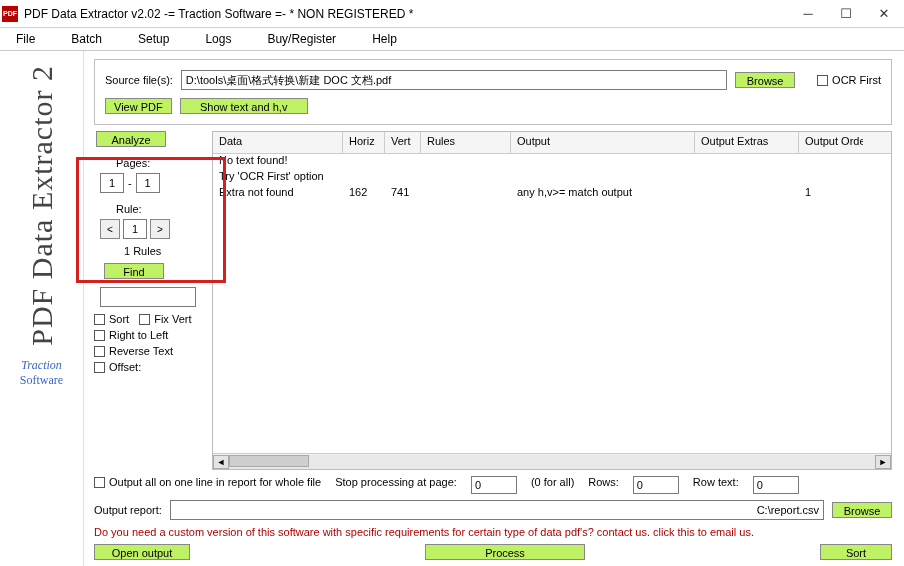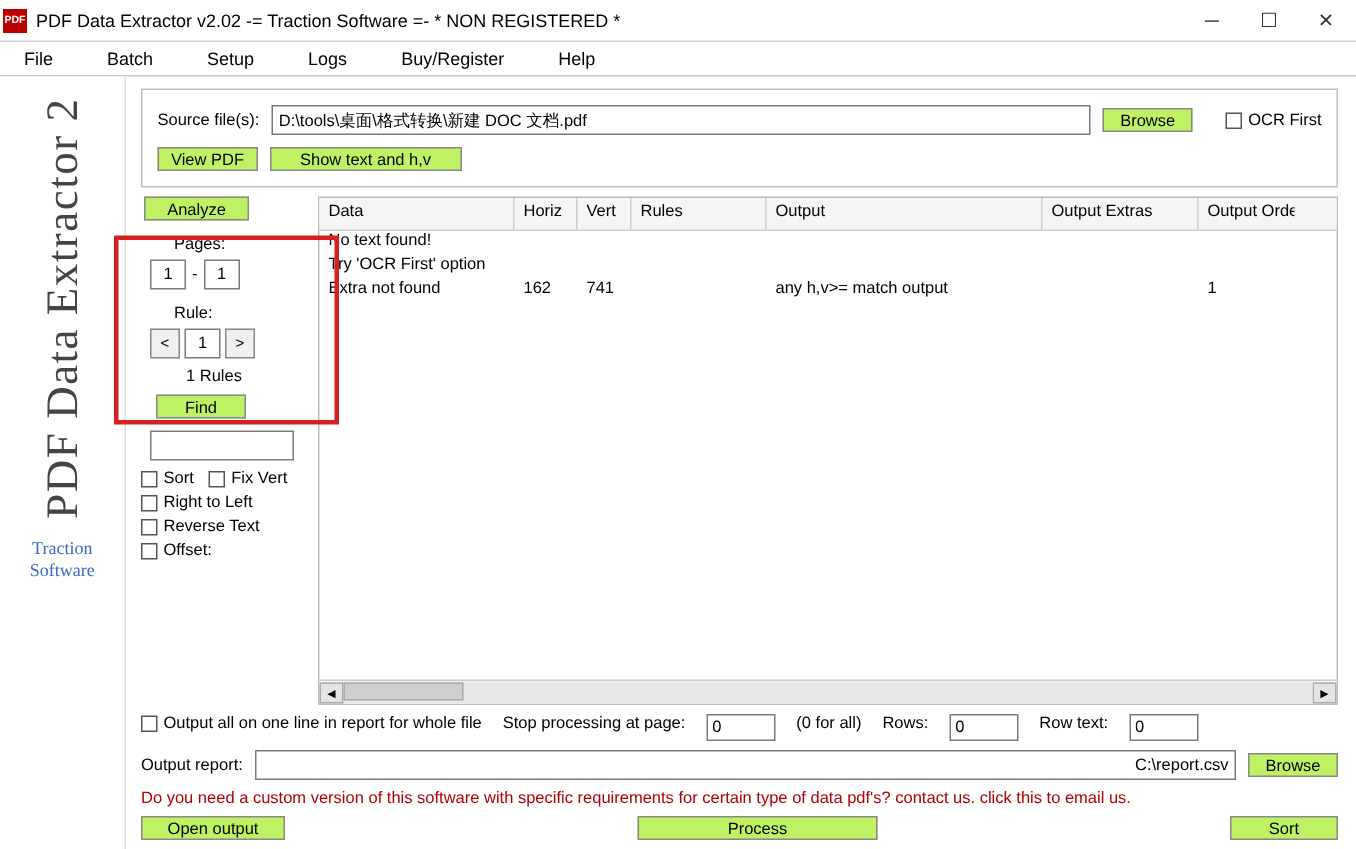--- a/index.html
+++ b/index.html
@@ -8,21 +8,21 @@
 .titlebar .icon{width:16px;height:16px;background:#b00;margin-right:6px;display:flex;align-items:center;justify-content:center;color:#fff;font-size:7px;font-weight:bold}
 .titlebar .title{flex:1;font-size:12px}
 .tb-btns{display:flex;gap:2px}
 .tb-btns .btn{width:36px;height:24px;display:flex;align-items:center;justify-content:center;font-size:13px;color:#333}
 .menubar{height:22px;display:flex;align-items:center;padding:0 6px;gap:16px}
 .menubar span{padding:2px 10px;font-size:12px}
 .content{display:flex;height:calc(566px - 28px - 22px);border-top:1px solid #c8c8c8}
 .sidebar{width:84px;background:#fff;border-right:1px solid #e0e0e0;display:flex;flex-direction:column;align-items:center;padding-top:14px}
 .logo-vert{writing-mode:vertical-rl;transform:rotate(180deg);font-family:"Times New Roman",serif;font-size:30px;color:#444;font-weight:normal;letter-spacing:1px;line-height:1}
 .logo-sub{margin-top:12px;text-align:center;font-size:12px;color:#3a66c4;font-family:"Times New Roman",serif}
-.logo-sub .t{}
+.logo-sub .t{font-style:italic}
 .main{flex:1;padding:8px 12px 6px 10px;display:flex;flex-direction:column;gap:6px}
 .panel{border:1px solid #c0c0c0;padding:10px}
 .row{display:flex;align-items:center;gap:8px}
 .lbl{font-size:11px}
 input[type=text].fld{border:1px solid #7a7a7a;padding:2px 4px;font-size:11px;height:20px;background:#fff}
 .btn3{border:1px solid #888;background:#bef264;padding:2px 8px;font-size:11px;height:16px;min-width:60px;cursor:pointer}
 .btn3.wide{min-width:128px}
 .chk{display:flex;align-items:center;gap:4px}
 .chkbox{width:11px;height:11px;border:1px solid #555;background:#fff}
 .mid{display:flex;gap:2px;flex:1}

